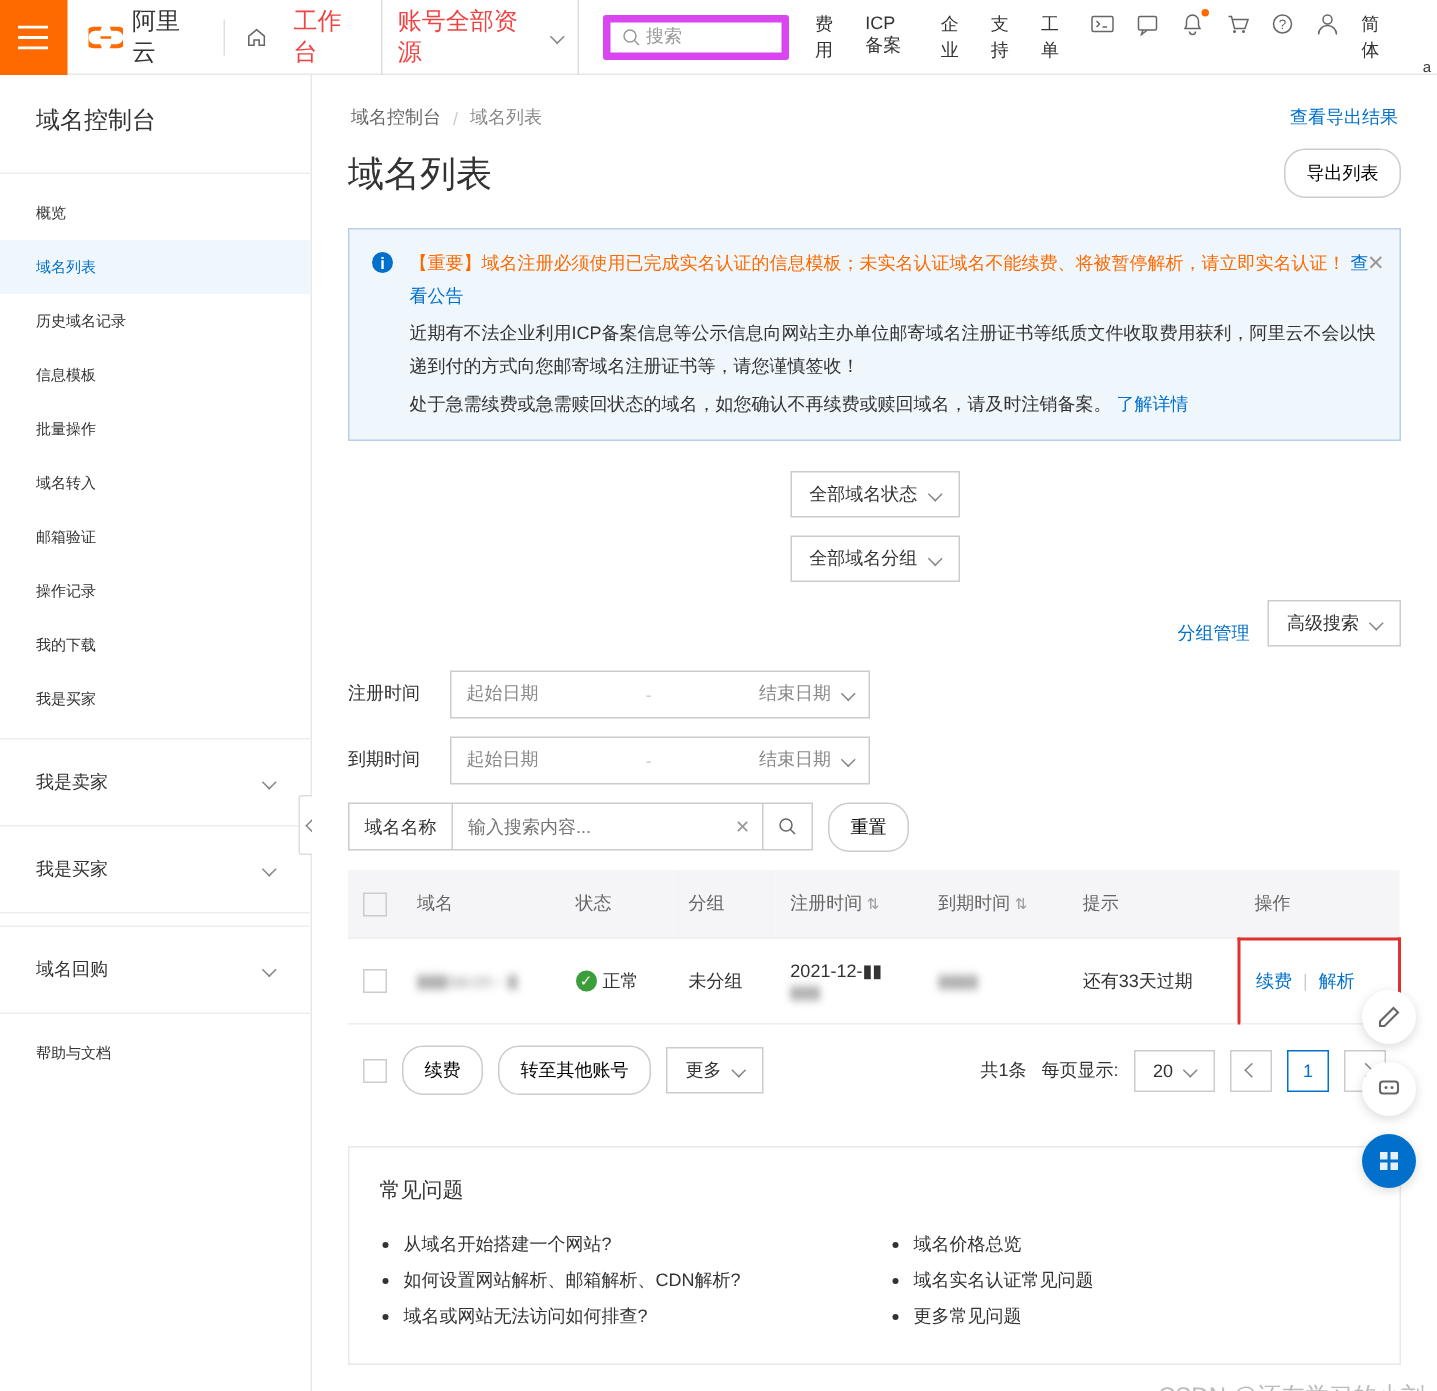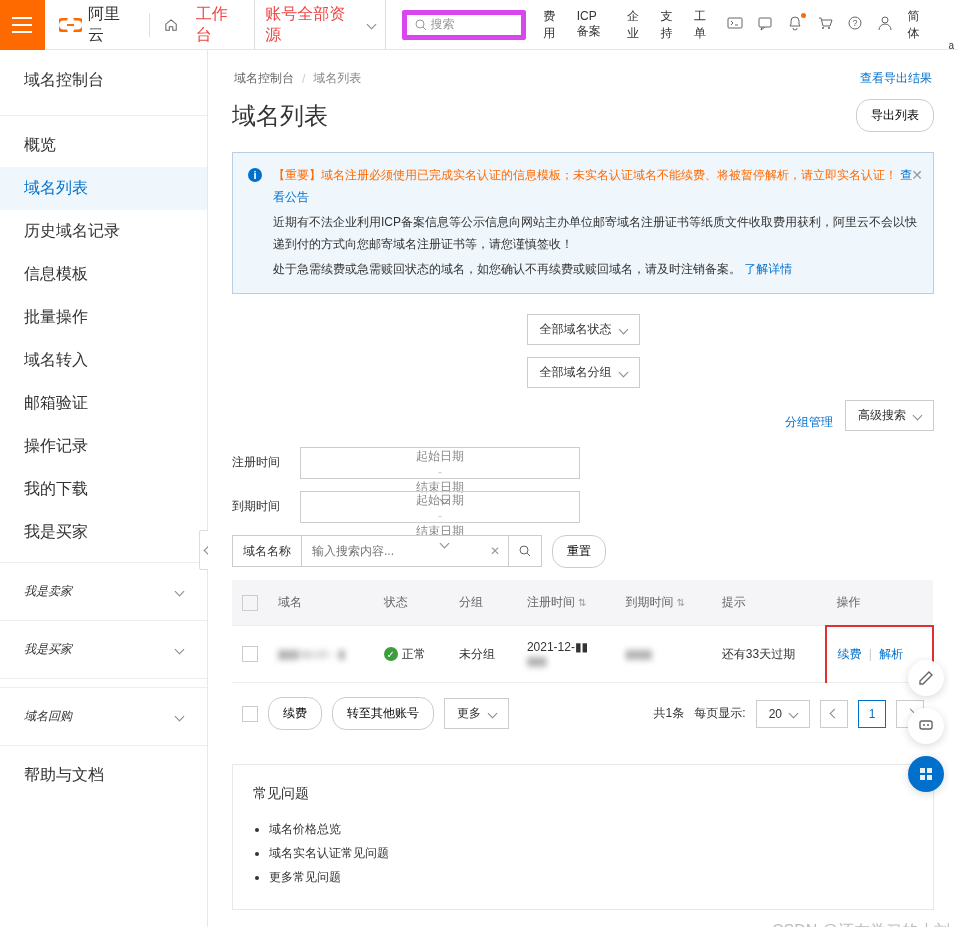--- a/index.html
+++ b/index.html
@@ -7,53 +7,53 @@
 .topbar { height: 50px; display: flex; align-items: center; border-bottom: 1px solid #e8e8e8; background: #fff; }
 .hamburger { width: 50px; height: 50px; background: #ff6a00; display: flex; align-items: center; justify-content: center; cursor: pointer; }
 .hamburger svg { width: 20px; height: 16px; }
 .logo { display: flex; align-items: center; padding: 0 14px; color: #333; font-size: 16px; font-weight: 500; }
 .logo svg { margin-right: 6px; }
 .divider-v { width: 1px; height: 24px; background: #e0e0e0; margin: 0 4px; }
 .topbtn { display: flex; align-items: center; gap: 19px; padding: 6px 10px; border: 1px solid transparent; border-radius: 2px; cursor: pointer; font-size: 16px; color: #ef4444; }
 .topbtn.bordered { border-color: #ddd; margin: 0 6px; }
 .search-box { display: flex; align-items: center; border: 5px solid #d946ef; border-radius: 2px; height: 30px; padding: 0 8px; margin: 0 10px; width: 136px; color: #999; }
 .search-box svg { margin-right: 4px; }
-.top-right { margin-left: auto; display: flex; align-items: center; gap: 2px; padding-right: 26px; }
+.top-right { margin-left: auto; display: flex; gap: 2px; padding-right: 26px; }
 .top-link { padding: 0 7px; font-size: 12px; color: #333; cursor: pointer; }
 .top-icon { padding: 0 6px; cursor: pointer; position: relative; }
 .top-icon svg { width: 16px; height: 16px; }
 .badge-dot { position: absolute; top: -2px; right: 3px; width: 5px; height: 5px; background: #ff6a00; border-radius: 50%; }
 .layout { display: flex; }
 .sidebar { width: 208px; border-right: 1px solid #e8e8e8; padding: 20px 0; position: relative; }
 .sidebar-title { font-size: 16px; font-weight: 500; padding: 0 24px 16px; }
 .sidebar hr { border: none; border-top: 1px solid #eee; margin: 8px 0; }
-.sb-item { padding: 11px 24px; font-size: 16px; cursor: pointer; display: flex; align-items: center; justify-content: space-between; }
+.sb-item { padding: 11px 24px; font-size: 10px; cursor: pointer; display: flex; align-items: center; justify-content: space-between; }
 .sb-item.active { color: #0070cc; background: #f0f7fc; }
-.sb-group { padding: 12px 24px; font-size: 12px; cursor: pointer; display: flex; align-items: center; justify-content: space-between; font-style: italic; }
+.sb-group { padding: 12px 24px; font-size: 12px; cursor: pointer; display: flex; align-items: center; justify-content: space-between; }
 .sb-collapse { position: absolute; right: -10px; top: 480px; width: 18px; height: 40px; border: 1px solid #ddd; background: #fff; border-radius: 2px; display: flex; align-items: center; justify-content: center; cursor: pointer; }
 .main { flex: 1; padding: 20px 24px; background: #fff; position: relative; }
 .breadcrumb { font-size: 12px; color: #666; margin-bottom: 12px; display: flex; align-items: center; }
 .breadcrumb span { margin: 0 2px; }
 .breadcrumb .cur { color: #888; }
 .page-head { display: flex; align-items: center; justify-content: space-between; margin-bottom: 20px; }
 .page-title { font-size: 24px; font-weight: 500; }
 .btn { border: 1px solid #ccc; background: #fff; padding: 7px 14px; border-radius: 14px; cursor: pointer; font-size: 12px; }
 .alert { border: 1px solid #b8cfe5; background: #f0f7fc; padding: 12px 16px 12px 40px; position: relative; margin-bottom: 20px; line-height: 1.8; font-size: 12px; }
 .alert .icon-info { position: absolute; left: 14px; top: 14px; }
 .alert .close-x { position: absolute; right: 10px; top: 10px; color: #999; cursor: pointer; font-size: 14px; }
 .alert .line1 { color: #ff6a00; }
 .alert a { color: #0070cc; text-decoration: none; }
 .alert .line2, .alert .line3 { color: #333; margin-top: 4px; }
 .filters-row { display: flex; align-items: center; gap: 12px; margin-bottom: 16px; flex-direction: column; }
 .filters-row .right { margin-left: auto; display: flex; gap: 12px; align-items: flex-end; }
 .sel-btn { border: 1px solid #ccc; padding: 6px 12px; display: flex; align-items: center; gap: 8px; cursor: pointer; font-size: 12px; }
 .link-t { color: #0070cc; cursor: pointer; font-size: 12px; }
 .date-filter { display: flex; align-items: center; gap: 12px; margin-bottom: 12px; }
 .date-filter .lbl { width: 56px; }
-.date-range { border: 1px solid #ccc; display: flex; align-items: center; height: 32px; width: 280px; padding: 0 10px; font-size: 12px; color: #888; flex-direction: column; }
+.date-range { border: 1px solid #ccc; display: flex; align-items: center; height: 32px; width: 280px; padding: 0 10px; font-size: 12px; color: #888; }
 .date-range .sep { flex: 1; text-align: center; color: #ccc; }
 .search-row { display: flex; align-items: center; gap: 10px; margin-bottom: 12px; }
 .search-compound { display: flex; border: 1px solid #ccc; height: 32px; }
 .search-compound .lbl { padding: 0 10px; display: flex; align-items: center; border-right: 1px solid #ccc; }
 .search-compound input { border: none; outline: none; padding: 0 10px; width: 180px; font-size: 12px; }
 .search-compound .clear { padding: 0 8px; display: flex; align-items: center; cursor: pointer; color: #999; }
 .search-compound .go { border-left: 1px solid #ccc; padding: 0 10px; display: flex; align-items: center; cursor: pointer; }
 .table { width: 100%; border-collapse: collapse; }
 .table thead { background: #f5f5f7; }
 .table th, .table td { padding: 14px 10px; text-align: left; font-size: 12px; font-weight: 400; border-bottom: 1px solid #eee; vertical-align: middle; }
@@ -322,20 +322,25 @@
         <span class="pg-btn">
             <span class="chev right"></span>
           </span>
       </div>
     </div>
 
     <div class="faq-box">
       <div class="faq-title">常见问题</div>
       <div class="faq-cols">
         <ul class="faq-col">
+          <li>从域名开始搭建一个网站?</li>
+          <li>如何设置网站解析、邮箱解析、CDN解析?</li>
+          <li>域名或网站无法访问如何排查?</li>
+        </ul>
+        <ul class="faq-col">
           <li>域名价格总览</li>
           <li>域名实名认证常见问题</li>
           <li>更多常见问题</li>
         </ul>
       </div>
     </div>
 
     <div class="watermark">CSDN @还在学习的小刘</div>
   </div>
 </div>

